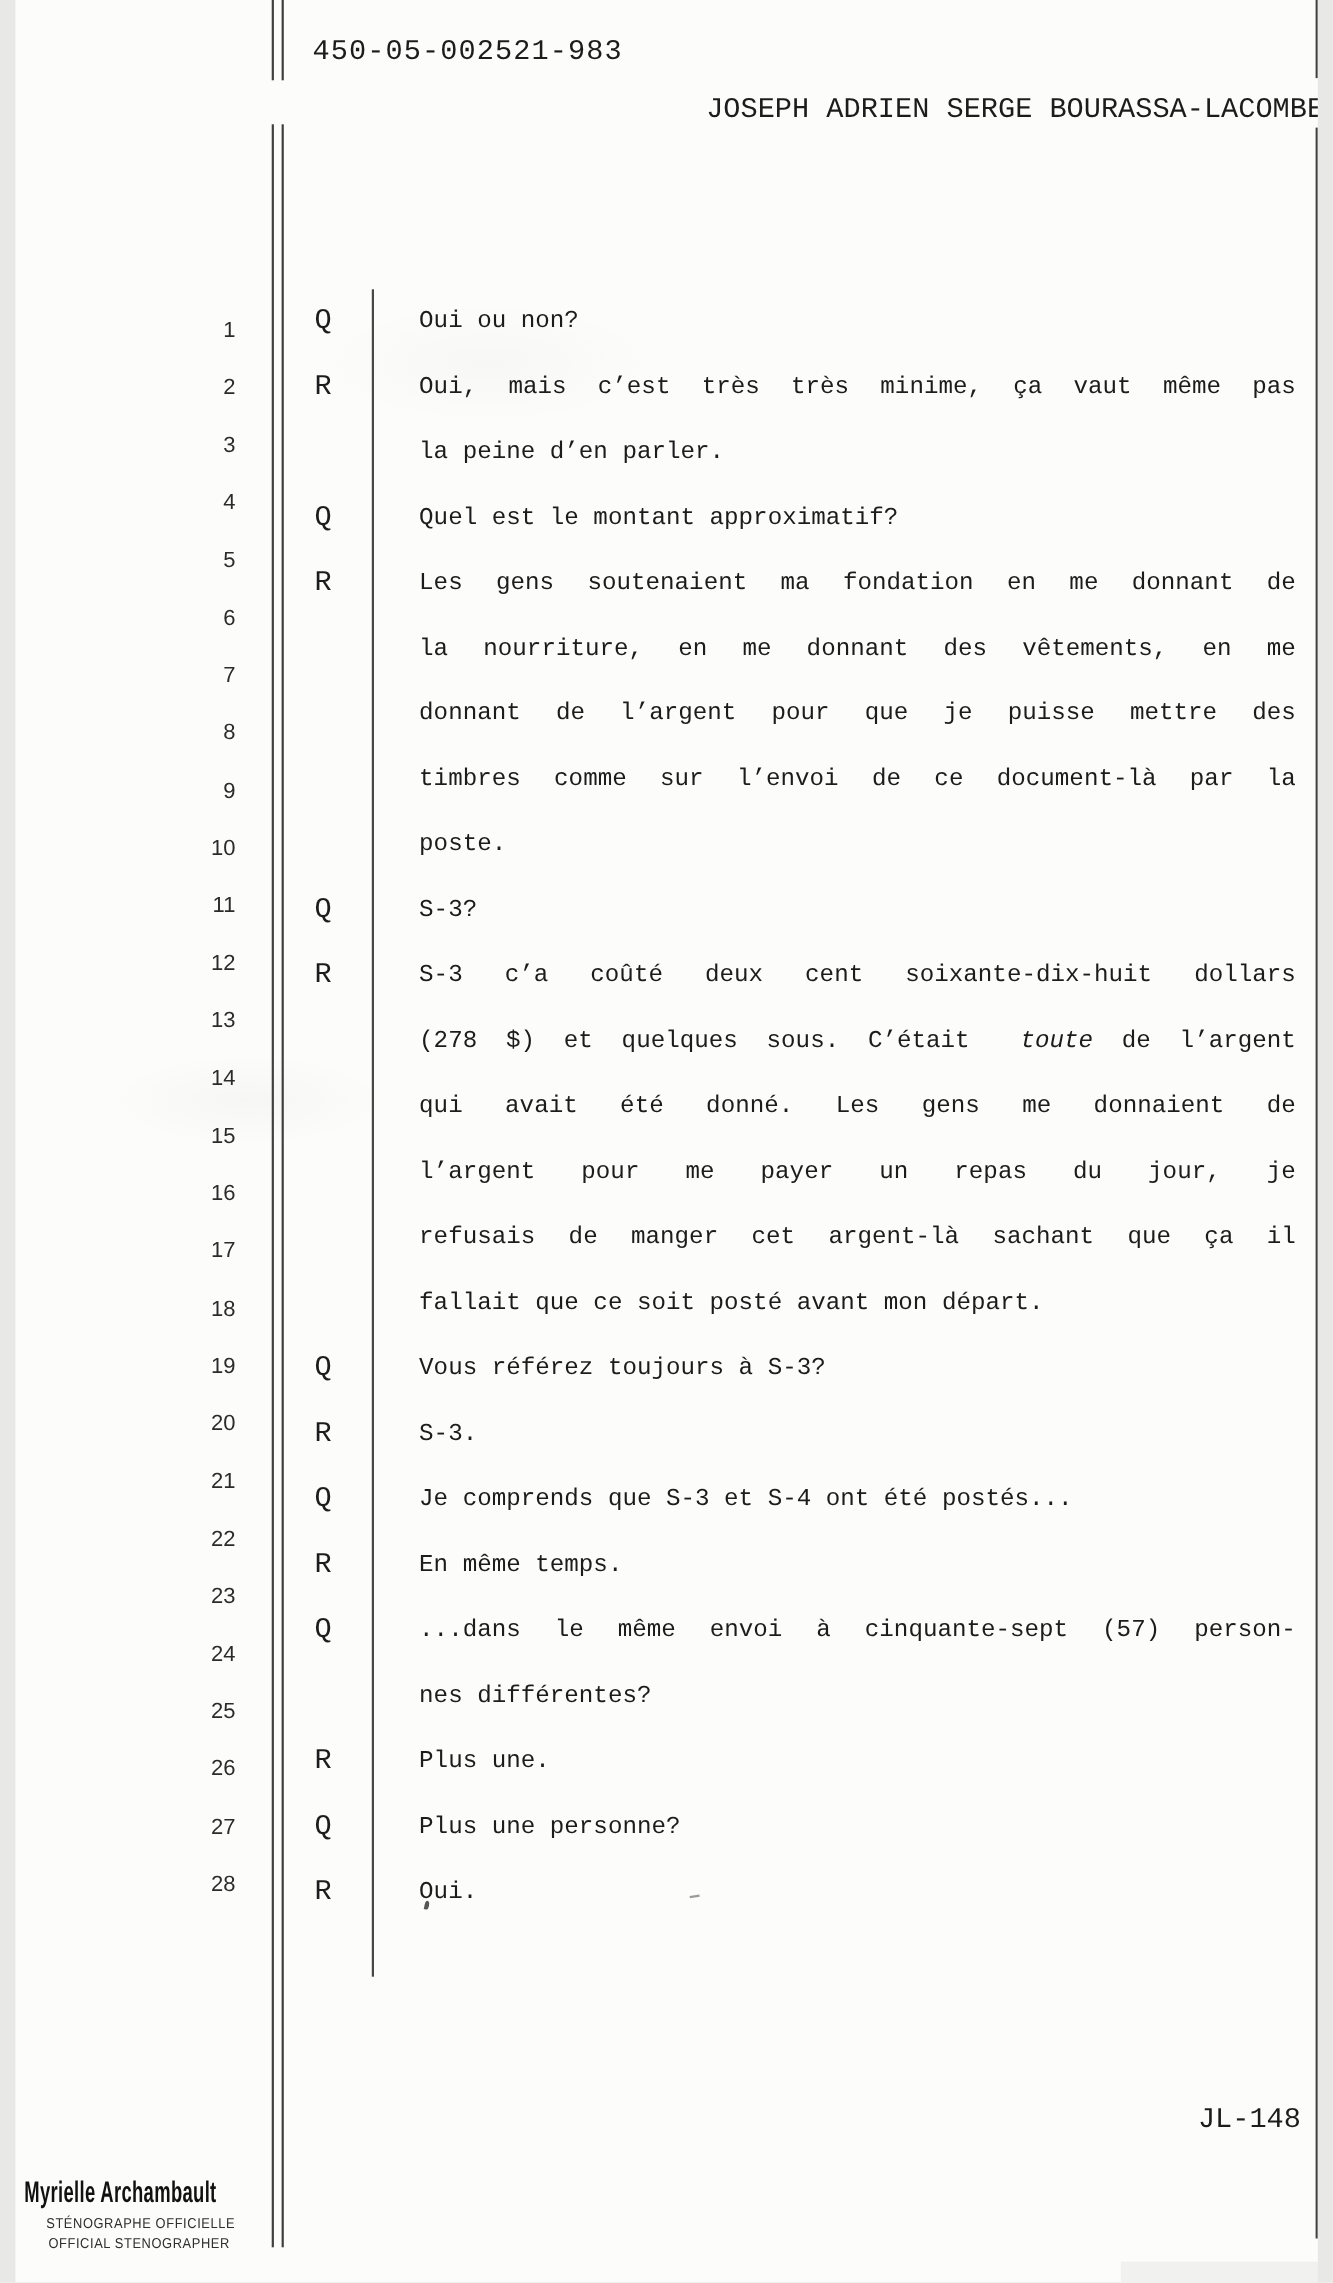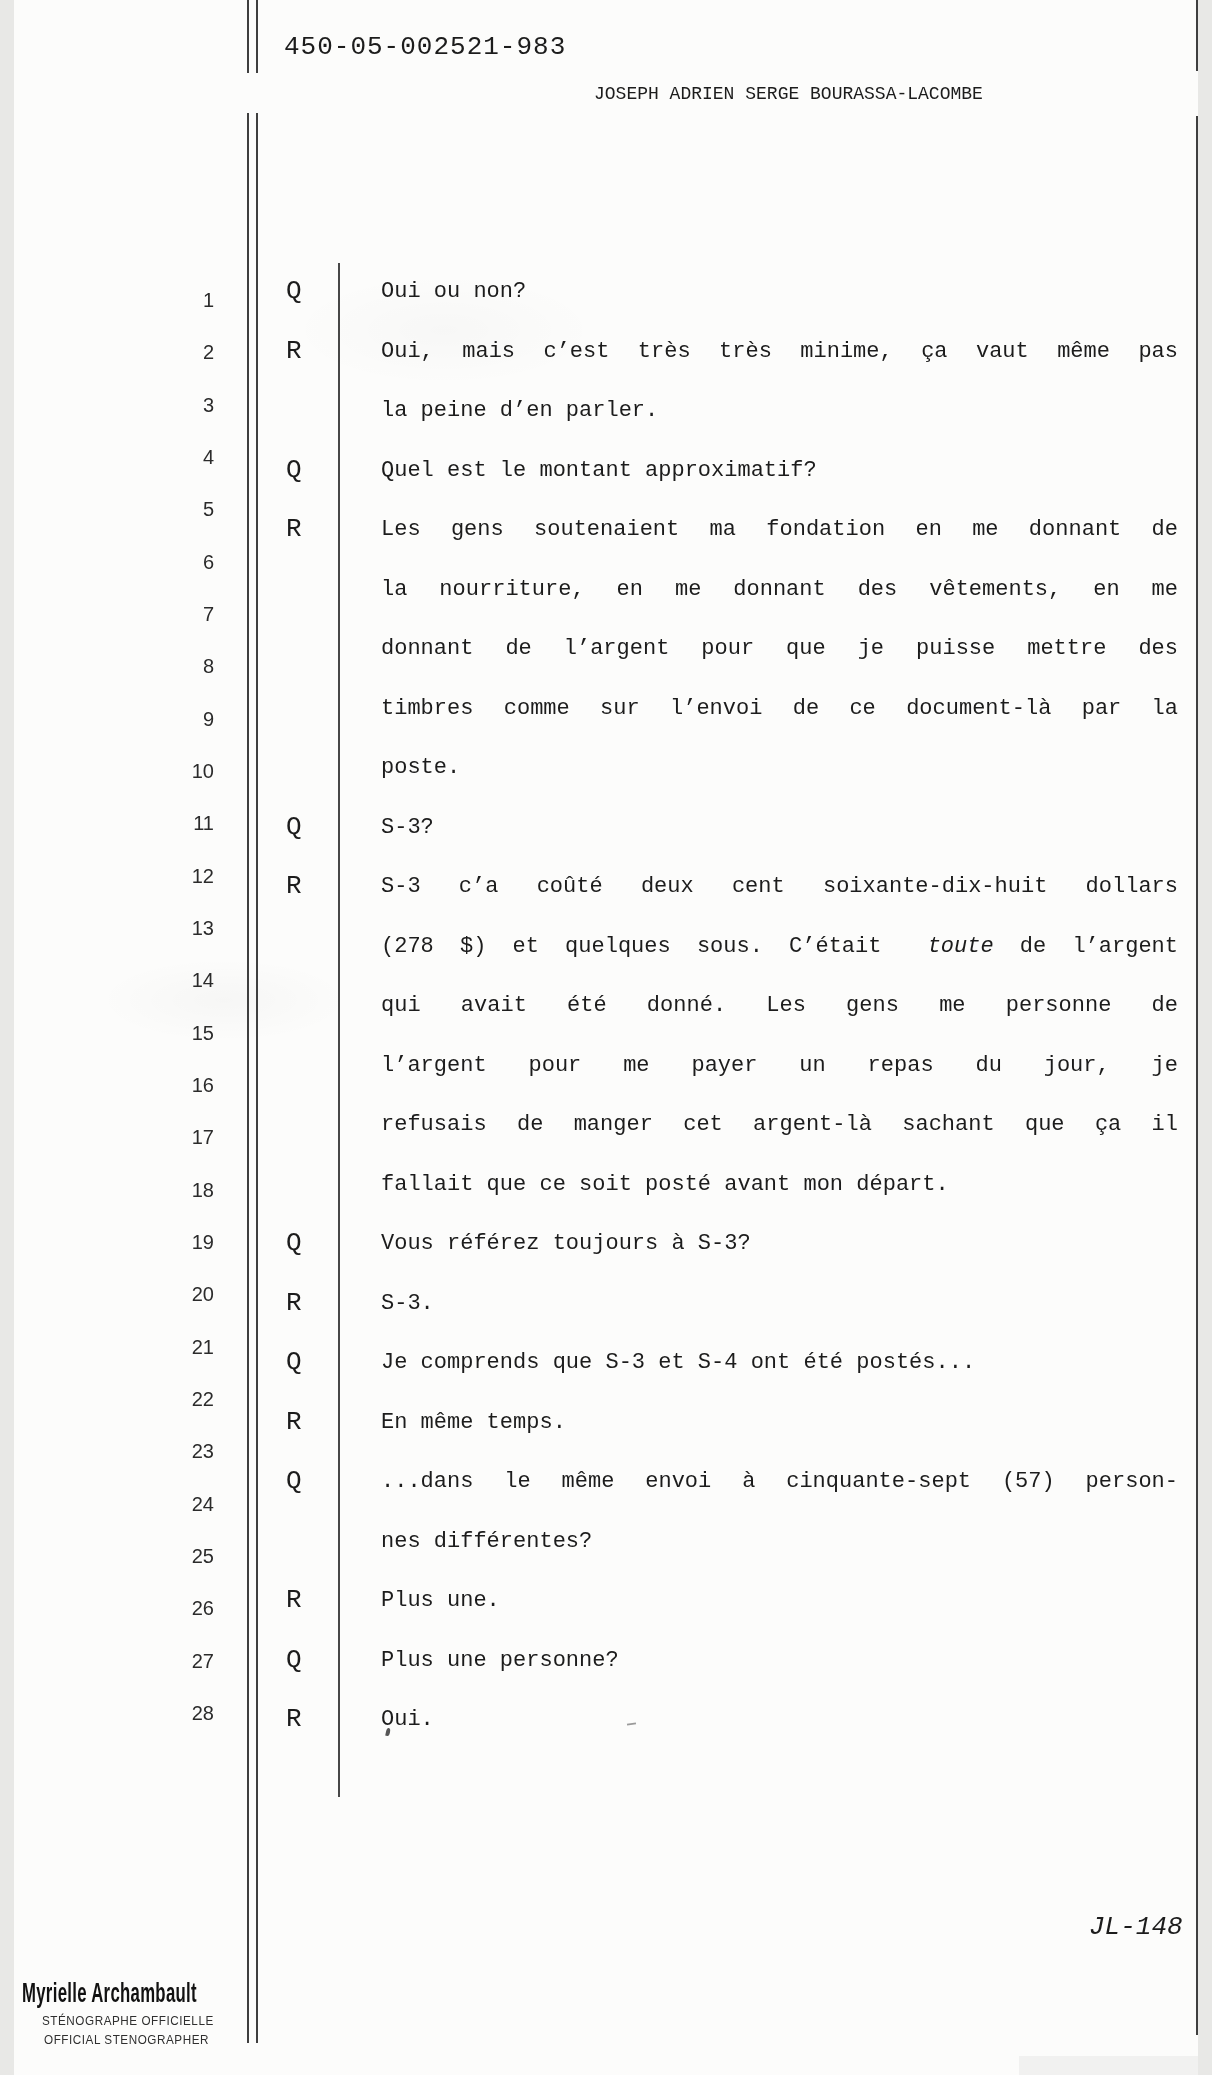--- a/index.html
+++ b/index.html
@@ -24,22 +24,22 @@
   .vl-l2b{left:242px;top:113px;height:1930px;}
   .vl-ra{left:1182px;top:0;height:71px;}
   .vl-rb{left:1182px;top:116px;height:1919px;}
   .vl-mid{left:324px;top:263px;height:1534px;width:2px;background:#474747;}
 
   .case-number{
     position:absolute;left:270px;top:32px;
     font-size:26px;letter-spacing:1px;white-space:nowrap;
   }
   .witness-name{
-    position:absolute;left:580px;top:84px;
-    font-size:18px;white-space:nowrap;
+    position:absolute;left:628px;top:84px;
+    font-size:26px;white-space:nowrap;
   }
 
   .numcol{position:absolute;left:0;top:274px;width:200px;}
   .num{
     height:52.33px;line-height:52.33px;
     text-align:right;
     font-family:"Liberation Sans", sans-serif;
     font-size:20px;color:#2b2b2b;
   }
 
@@ -56,21 +56,21 @@
   }
   .ttext.just{
     white-space:normal;
     text-align:justify;
     text-align-last:justify;
   }
   .ttext i{font-style:italic;margin-left:20px;}
 
   .page-label{
     position:absolute;left:1075px;top:1912px;
-    font-size:26px;white-space:nowrap;font-style:italic;
+    font-size:26px;white-space:nowrap;
   }
 
   .stamp-name{
     position:absolute;left:8px;top:1978px;
     font-family:"Liberation Sans", sans-serif;
     font-weight:bold;font-size:27px;color:#111;
     white-space:nowrap;
     transform:scaleX(0.62);transform-origin:left top;
     letter-spacing:0.5px;
   }
@@ -190,21 +190,21 @@
       <div class="trow">
         <span class="speaker">R</span>
         <span class="ttext just">S-3 c’a coûté deux cent soixante-dix-huit dollars</span>
       </div>
       <div class="trow">
         <span class="speaker"></span>
         <span class="ttext just">(278 $) et quelques sous. C’était <i>toute</i> de l’argent</span>
       </div>
       <div class="trow">
         <span class="speaker"></span>
-        <span class="ttext just">qui avait été donné. Les gens me personne de</span>
+        <span class="ttext just">qui avait été donné. Les gens me donnaient de</span>
       </div>
       <div class="trow">
         <span class="speaker"></span>
         <span class="ttext just">l’argent pour me payer un repas du jour, je</span>
       </div>
       <div class="trow">
         <span class="speaker"></span>
         <span class="ttext just">refusais de manger cet argent-là sachant que ça il</span>
       </div>
       <div class="trow">

